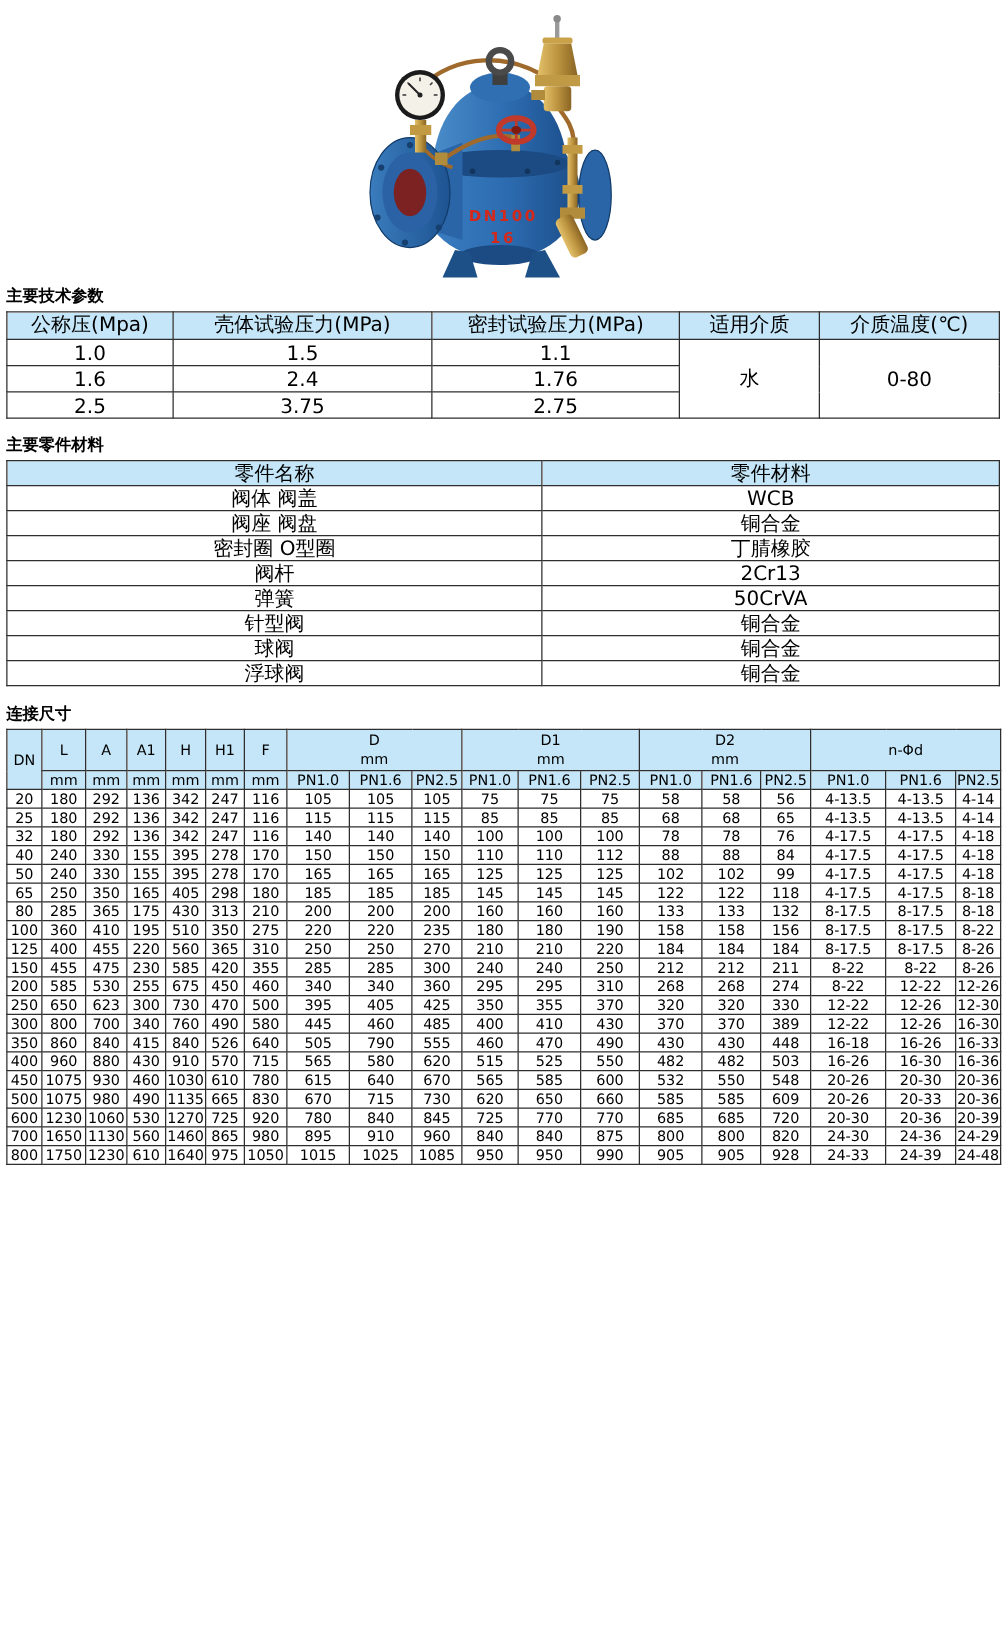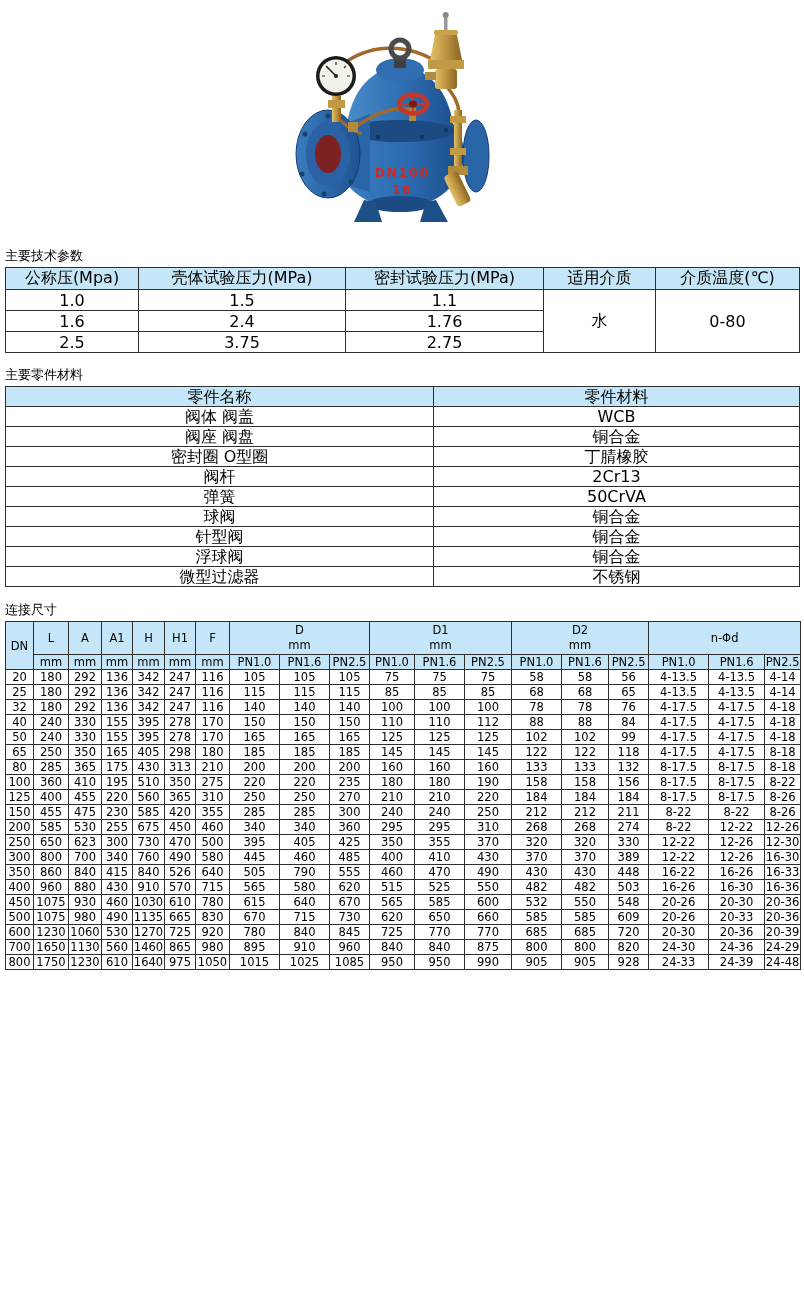--- a/index.html
+++ b/index.html
@@ -8,22 +8,22 @@
     --title:#000000;
   }
   html,body{margin:0;padding:0;}
   body{
     width:804px;min-height:1300px;background:#ffffff;
     font-family:"DejaVu Sans","Liberation Sans",sans-serif;
     font-size:12px;color:#000;
   }
   .photo-wrap{margin:4px 0 0 288px;width:205px;height:224px;}
   .section-title{
-    font-size:13px;font-weight:normal;color:var(--title);
-    margin:20px 0 3px 5px;line-height:16px;
+    font-size:13px;font-weight:bold;color:var(--title);
+    margin:2px 0 3px 5px;line-height:16px;
   }
   .section-title.mt14{margin-top:14px;}
   .section-title.mt15{margin-top:15px;}
   table{
     border-collapse:collapse;table-layout:fixed;margin-left:5px;
     font-size:16px;
   }
   th,td{
     border:1px solid var(--bd);
     font-weight:normal;text-align:center;vertical-align:middle;
@@ -216,34 +216,30 @@
       </tr>
       <tr>
         <td>阀杆</td>
         <td>2Cr13</td>
       </tr>
       <tr>
         <td>弹簧</td>
         <td>50CrVA</td>
       </tr>
       <tr>
+        <td>针型阀</td>
+        <td>铜合金</td>
+      </tr>
+      <tr>
         <td>球阀</td>
         <td>铜合金</td>
       </tr>
       <tr>
-        <td>针型阀</td>
-        <td>铜合金</td>
-      </tr>
-      <tr>
         <td>浮球阀</td>
         <td>铜合金</td>
-      </tr>
-      <tr>
-        <td>微型过滤器</td>
-        <td>不锈钢</td>
       </tr>
     </tbody>
 </table>
 
 <div class="section-title mt15">连接尺寸</div>
 <table id="dims-table">
   <colgroup id="dims-cols">
       <col style="width: 28px;">
       <col style="width: 35px;">
       <col style="width: 33px;">
@@ -598,21 +594,21 @@
         <td>640</td>
         <td>505</td>
         <td>790</td>
         <td>555</td>
         <td>460</td>
         <td>470</td>
         <td>490</td>
         <td>430</td>
         <td>430</td>
         <td>448</td>
-        <td>16-22</td>
+        <td>16-18</td>
         <td>16-26</td>
         <td>16-33</td>
       </tr>
       <tr>
         <td>400</td>
         <td>960</td>
         <td>880</td>
         <td>430</td>
         <td>910</td>
         <td>570</td>

